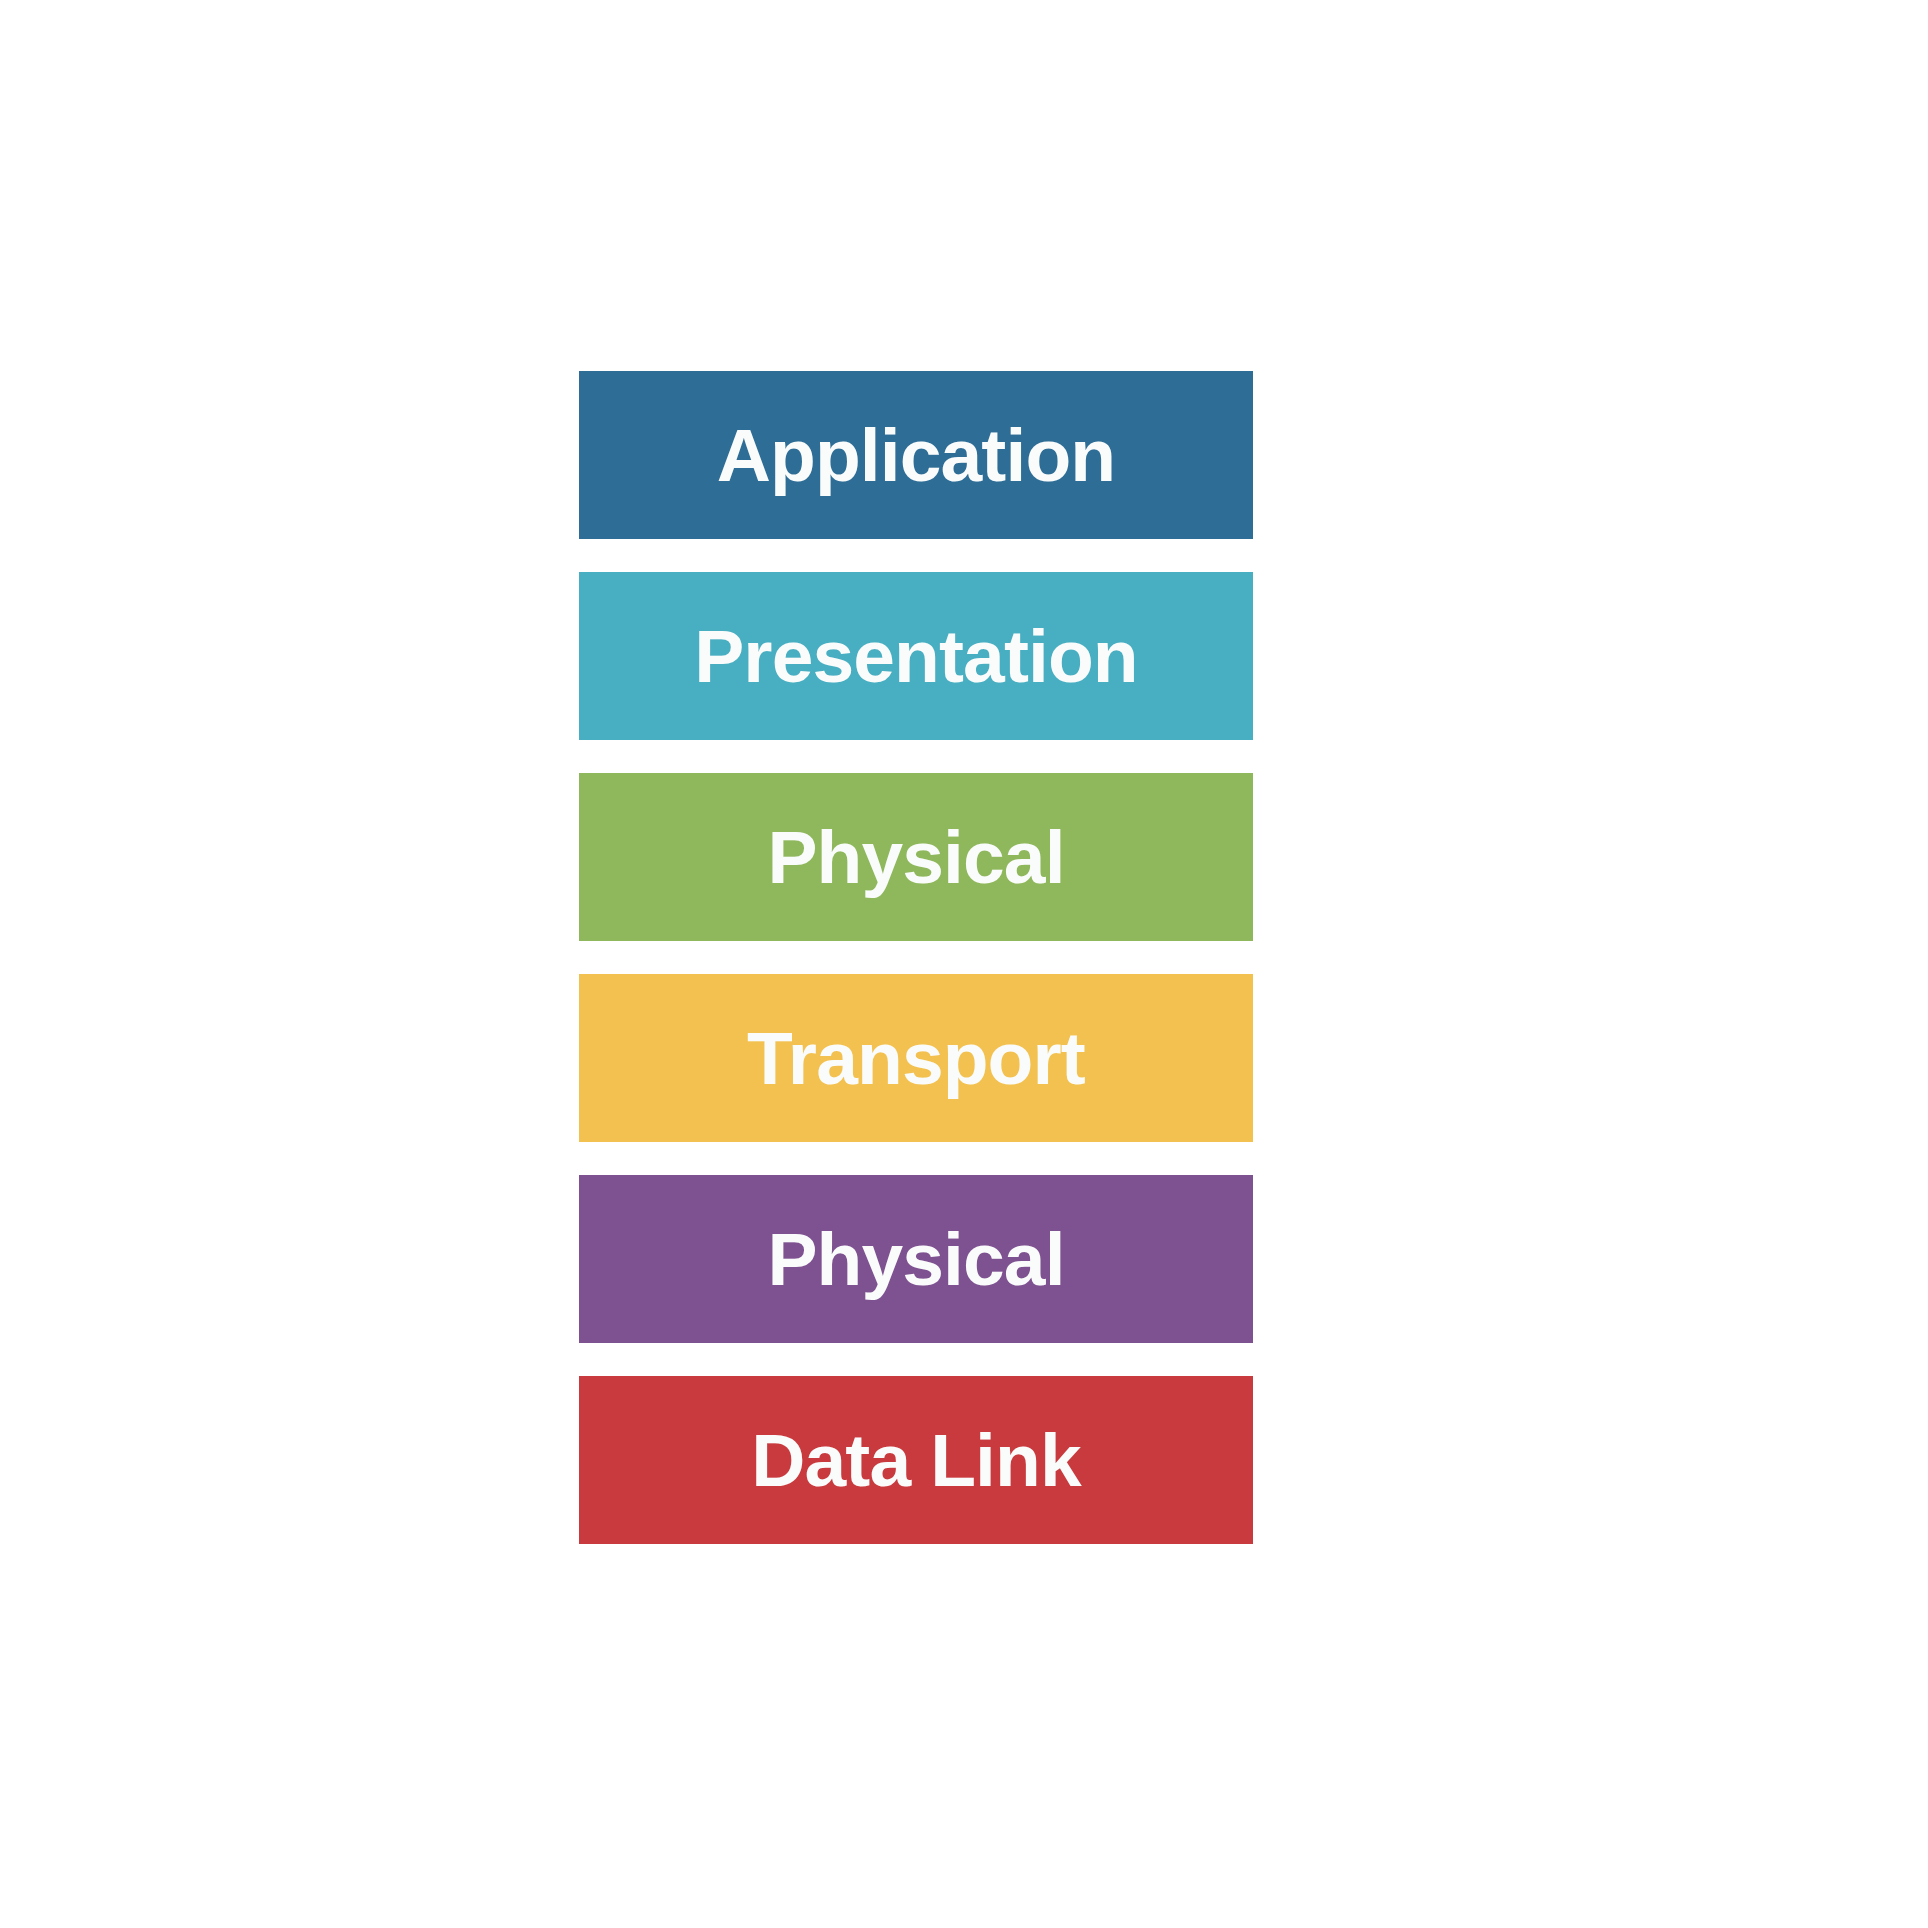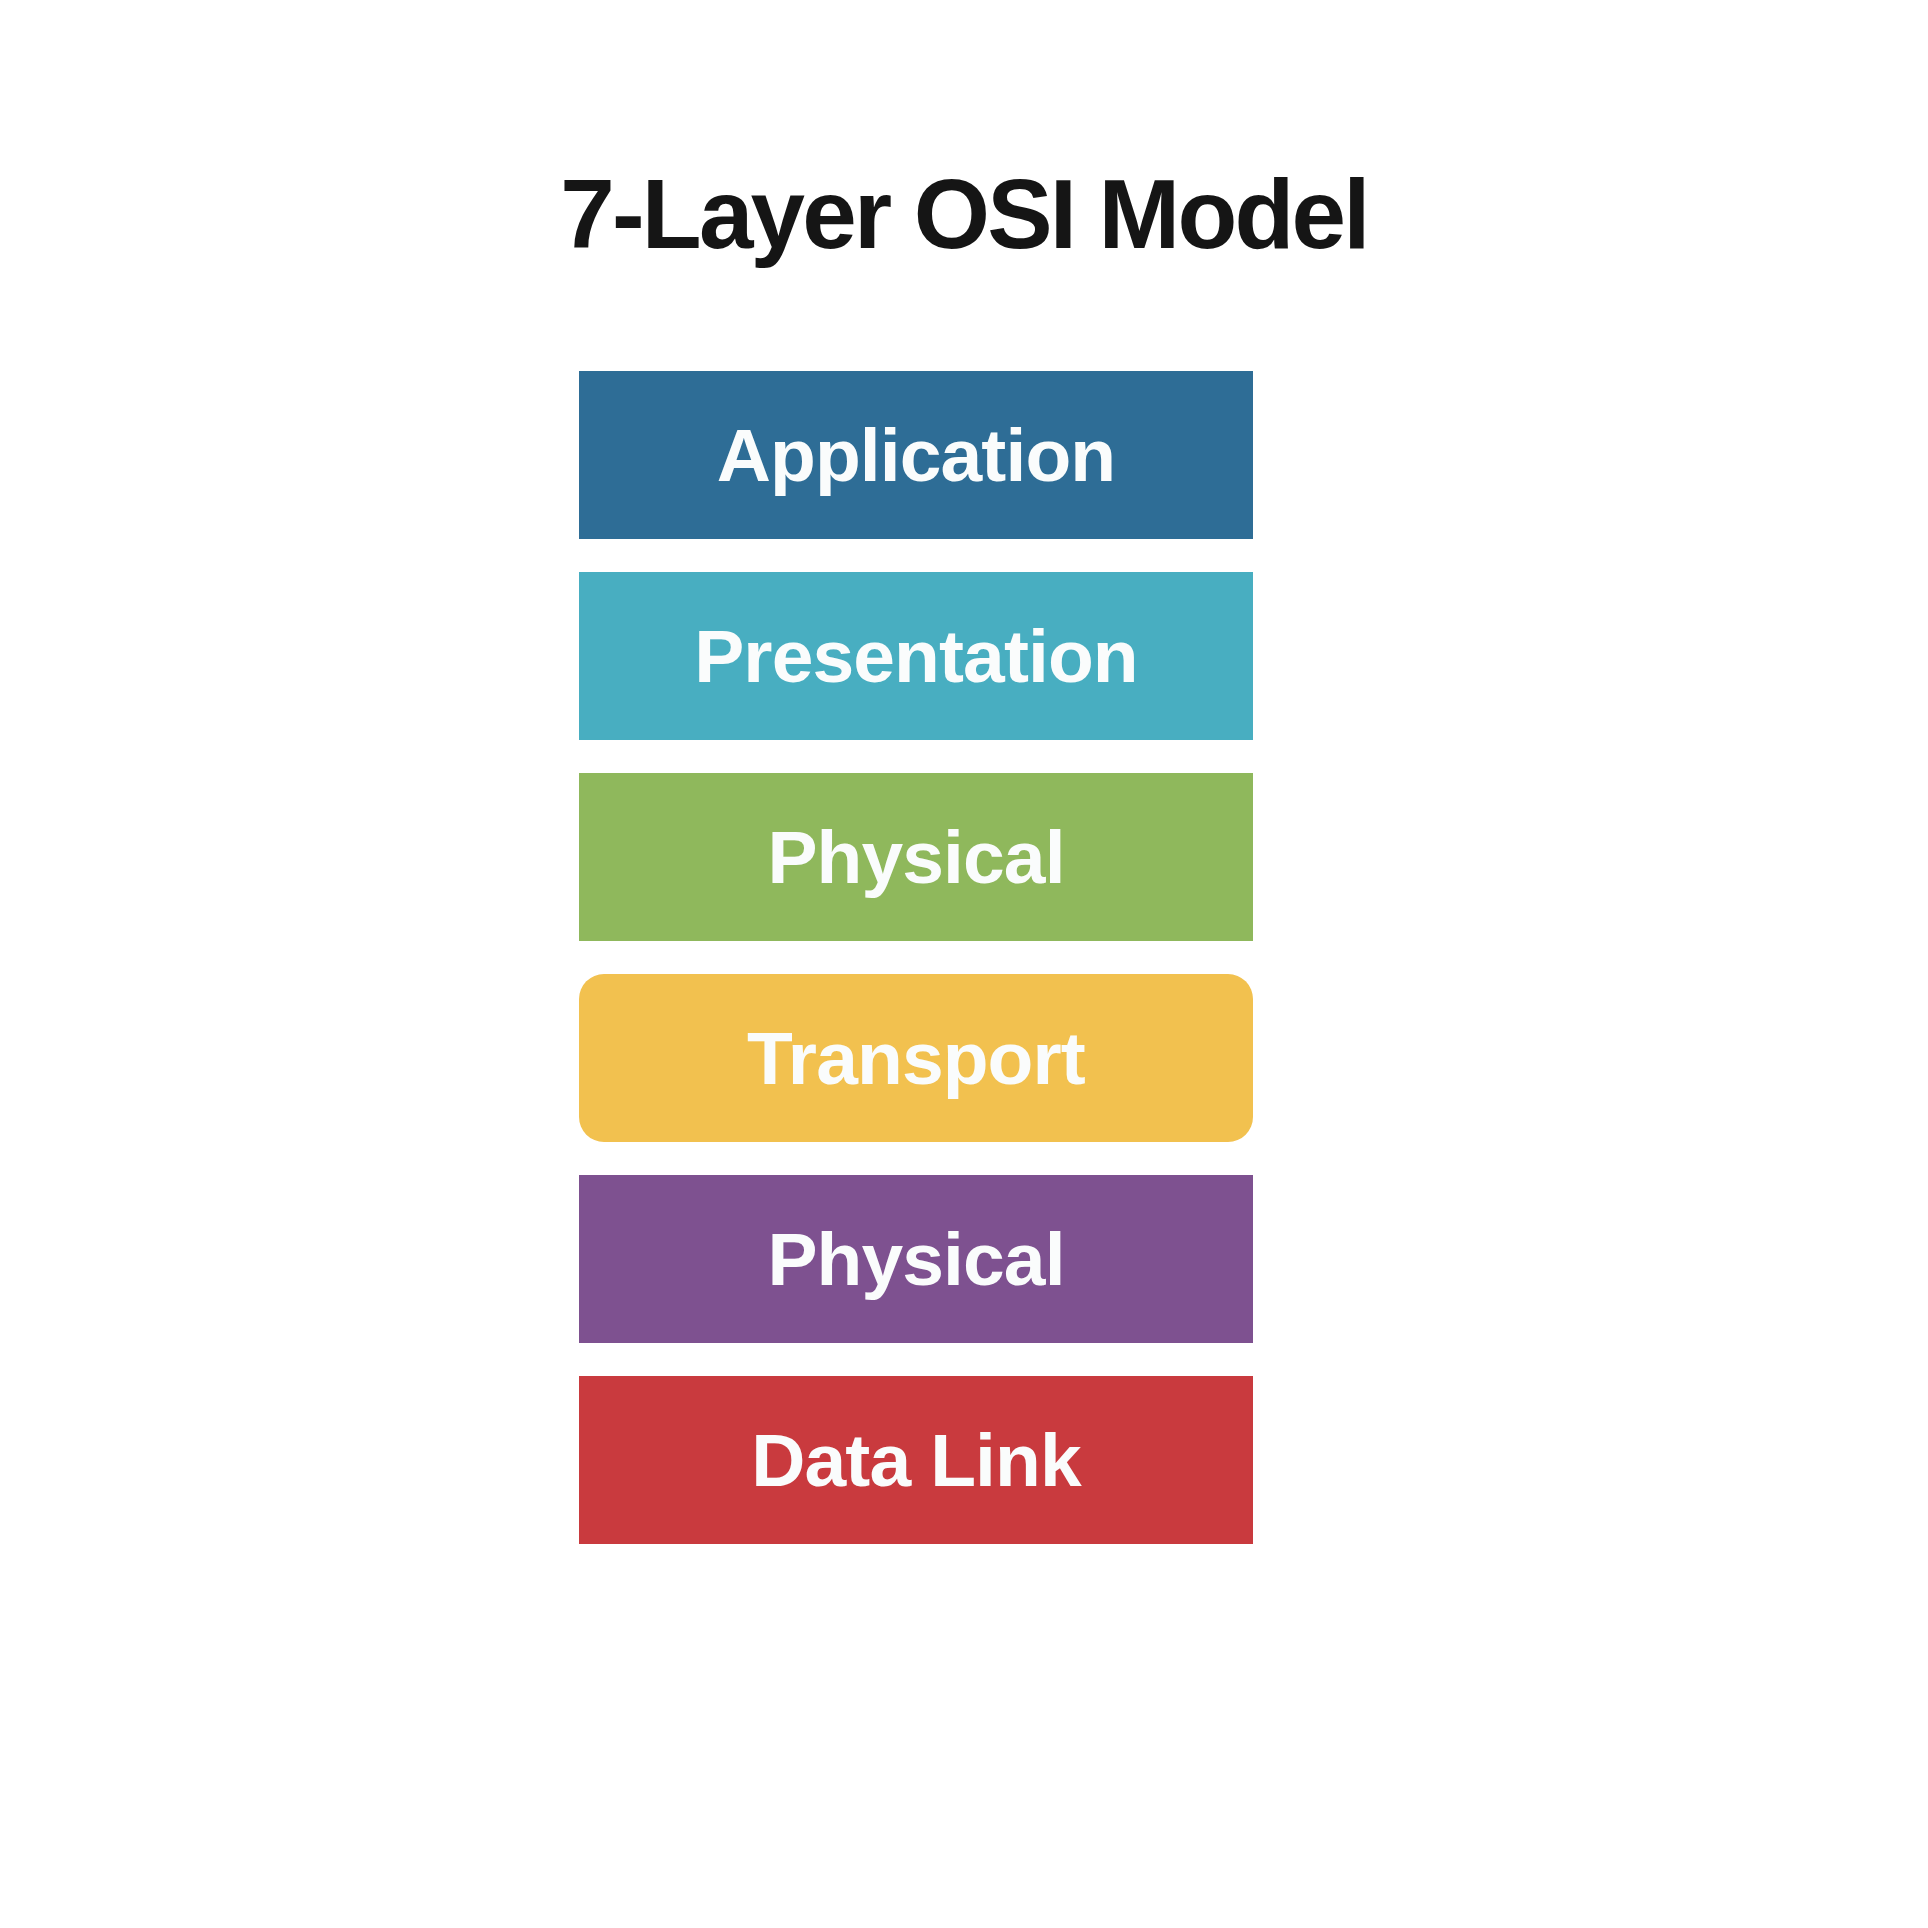--- a/index.html
+++ b/index.html
@@ -49,37 +49,36 @@
     letter-spacing: -0.9px;
     color: #fafcfc;
     white-space: nowrap;
   }
 </style>
 </head>
 <body style="background: rgb(255, 255, 255);">
 
 <div class="canvas">
 
-  <div class="diagram-title" style="color: rgb(21, 21, 21);">7-Layer OSI Model</div>
 
   <div class="layer-stack">
 
     <div class="layer-bar" style="background: rgb(46, 109, 150);">
       <span class="layer-label" style="color: rgb(250, 252, 252);">Application</span>
     </div>
 
     <div class="layer-bar" style="background: rgb(72, 174, 193);">
       <span class="layer-label" style="color: rgb(250, 252, 252);">Presentation</span>
     </div>
 
     <div class="layer-bar" style="background: rgb(143, 184, 92);">
       <span class="layer-label" style="color: rgb(250, 252, 252);">Physical</span>
     </div>
 
-    <div class="layer-bar" style="background: rgb(242, 193, 79); border-radius: 25px;">
+    <div class="layer-bar" style="background: rgb(242, 193, 79);">
       <span class="layer-label" style="color: rgb(250, 252, 252);">Transport</span>
     </div>
 
 
     <div class="layer-bar" style="background: rgb(126, 81, 144);">
       <span class="layer-label" style="color: rgb(250, 252, 252);">Physical</span>
     </div>
 
     <div class="layer-bar" style="background: rgb(201, 58, 62);">
       <span class="layer-label" style="color: rgb(250, 252, 252);">Data Link</span>

